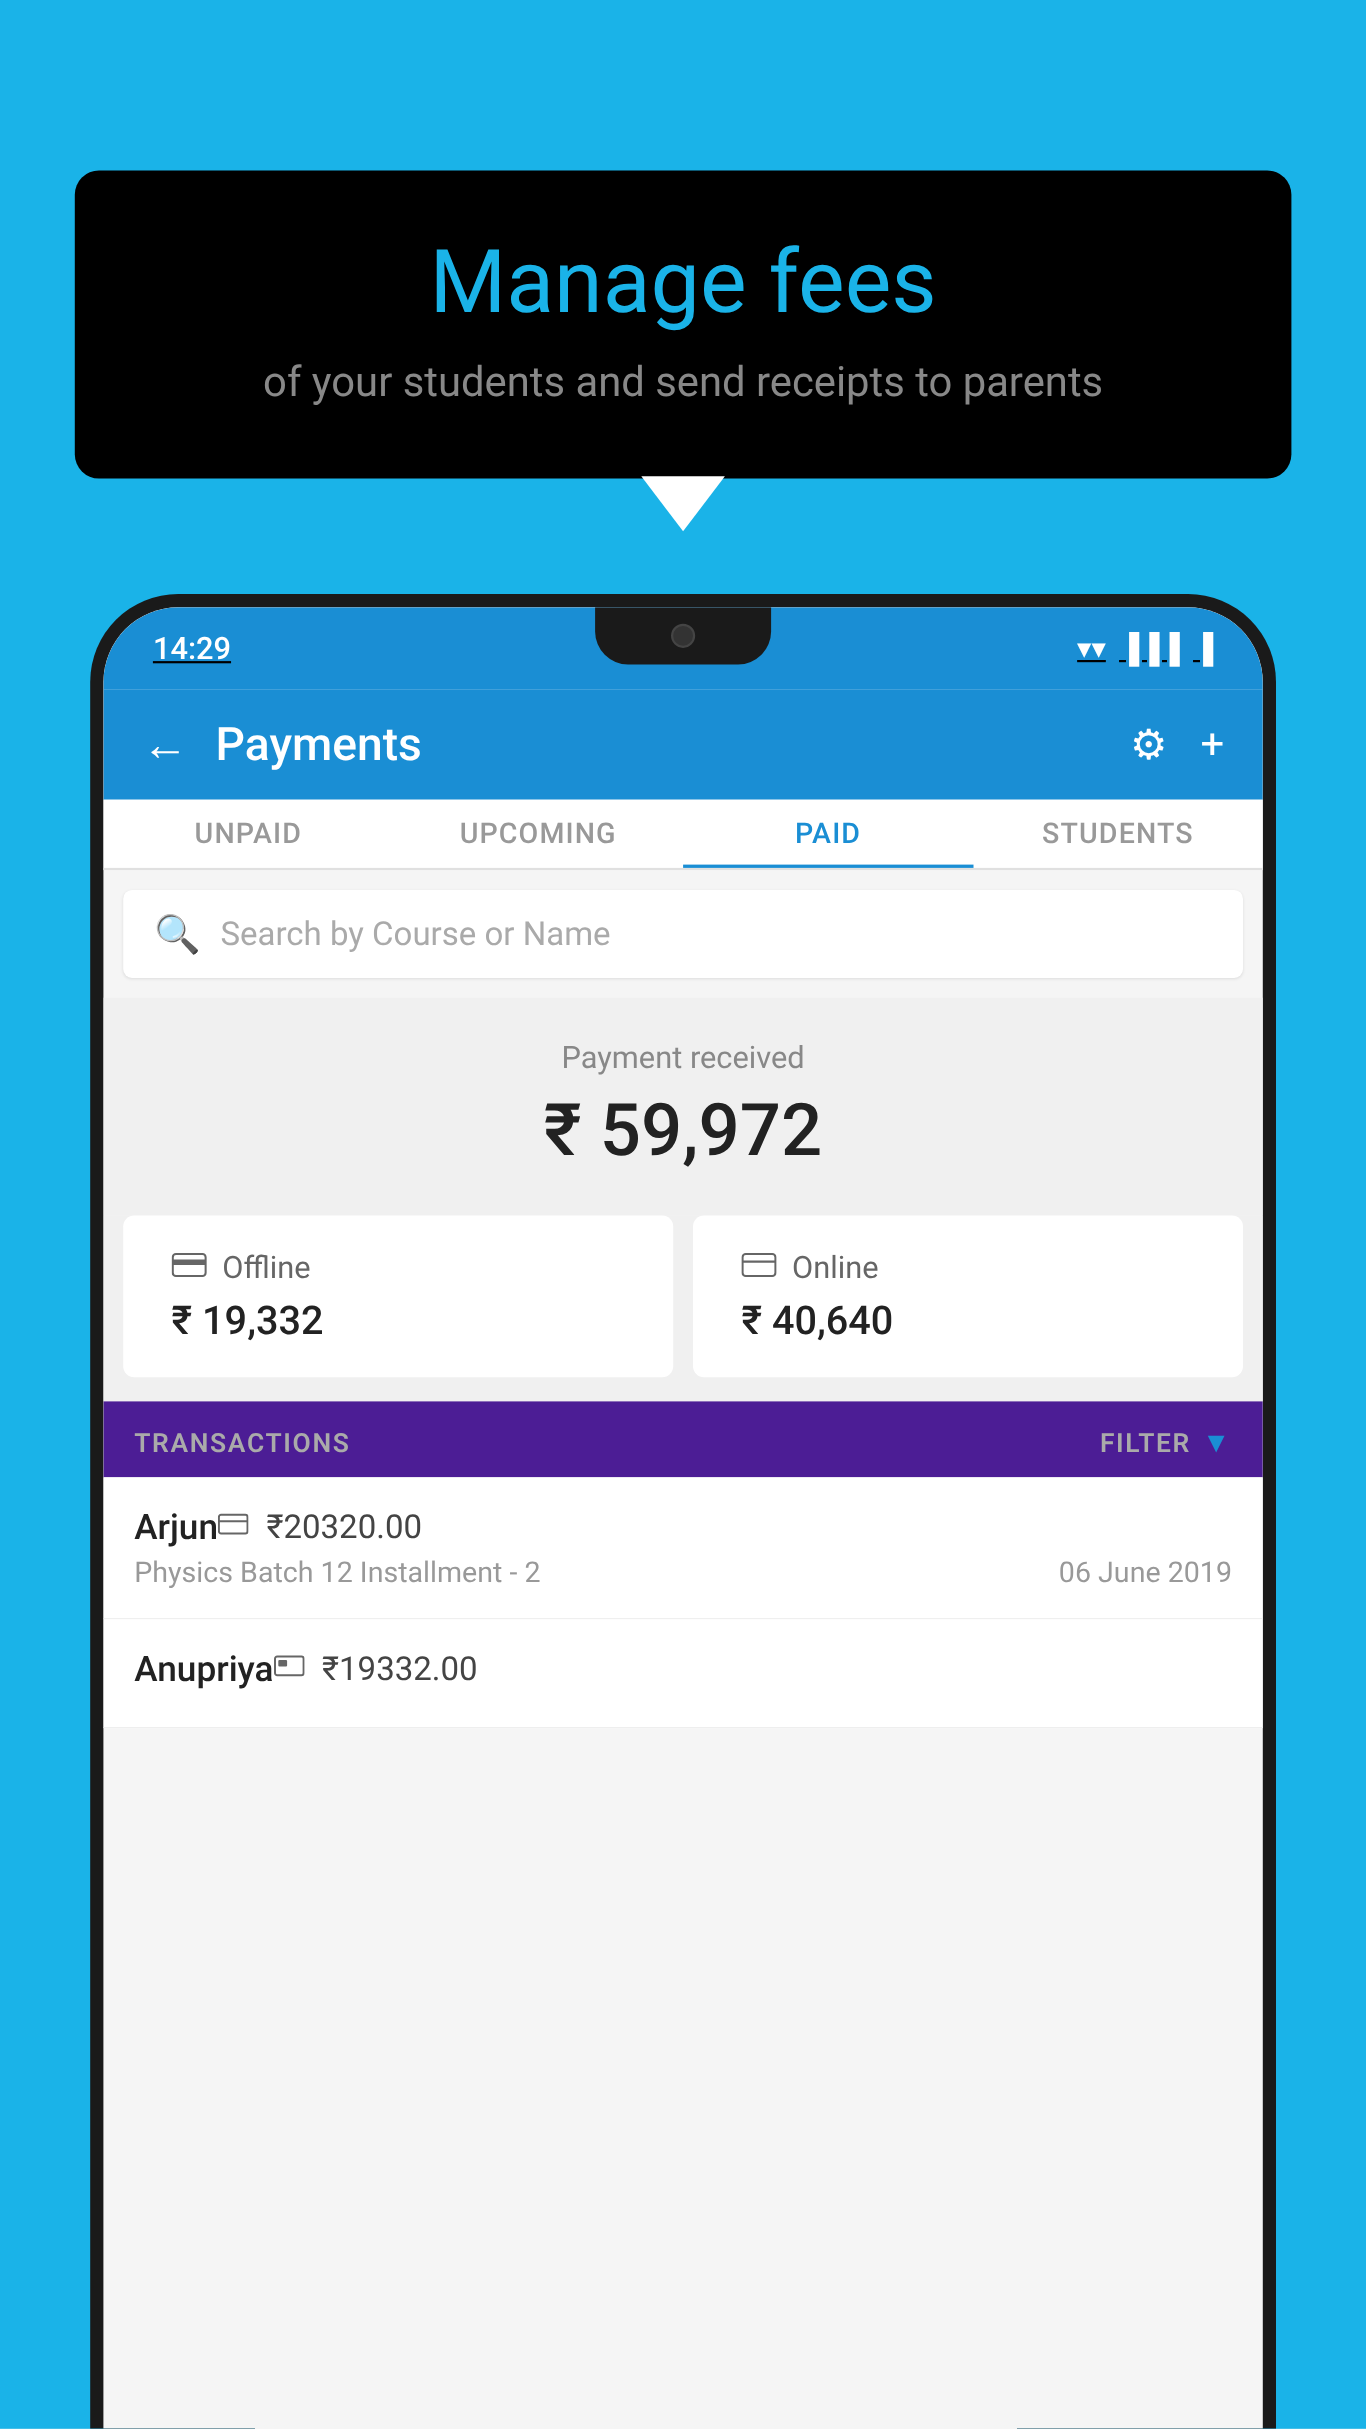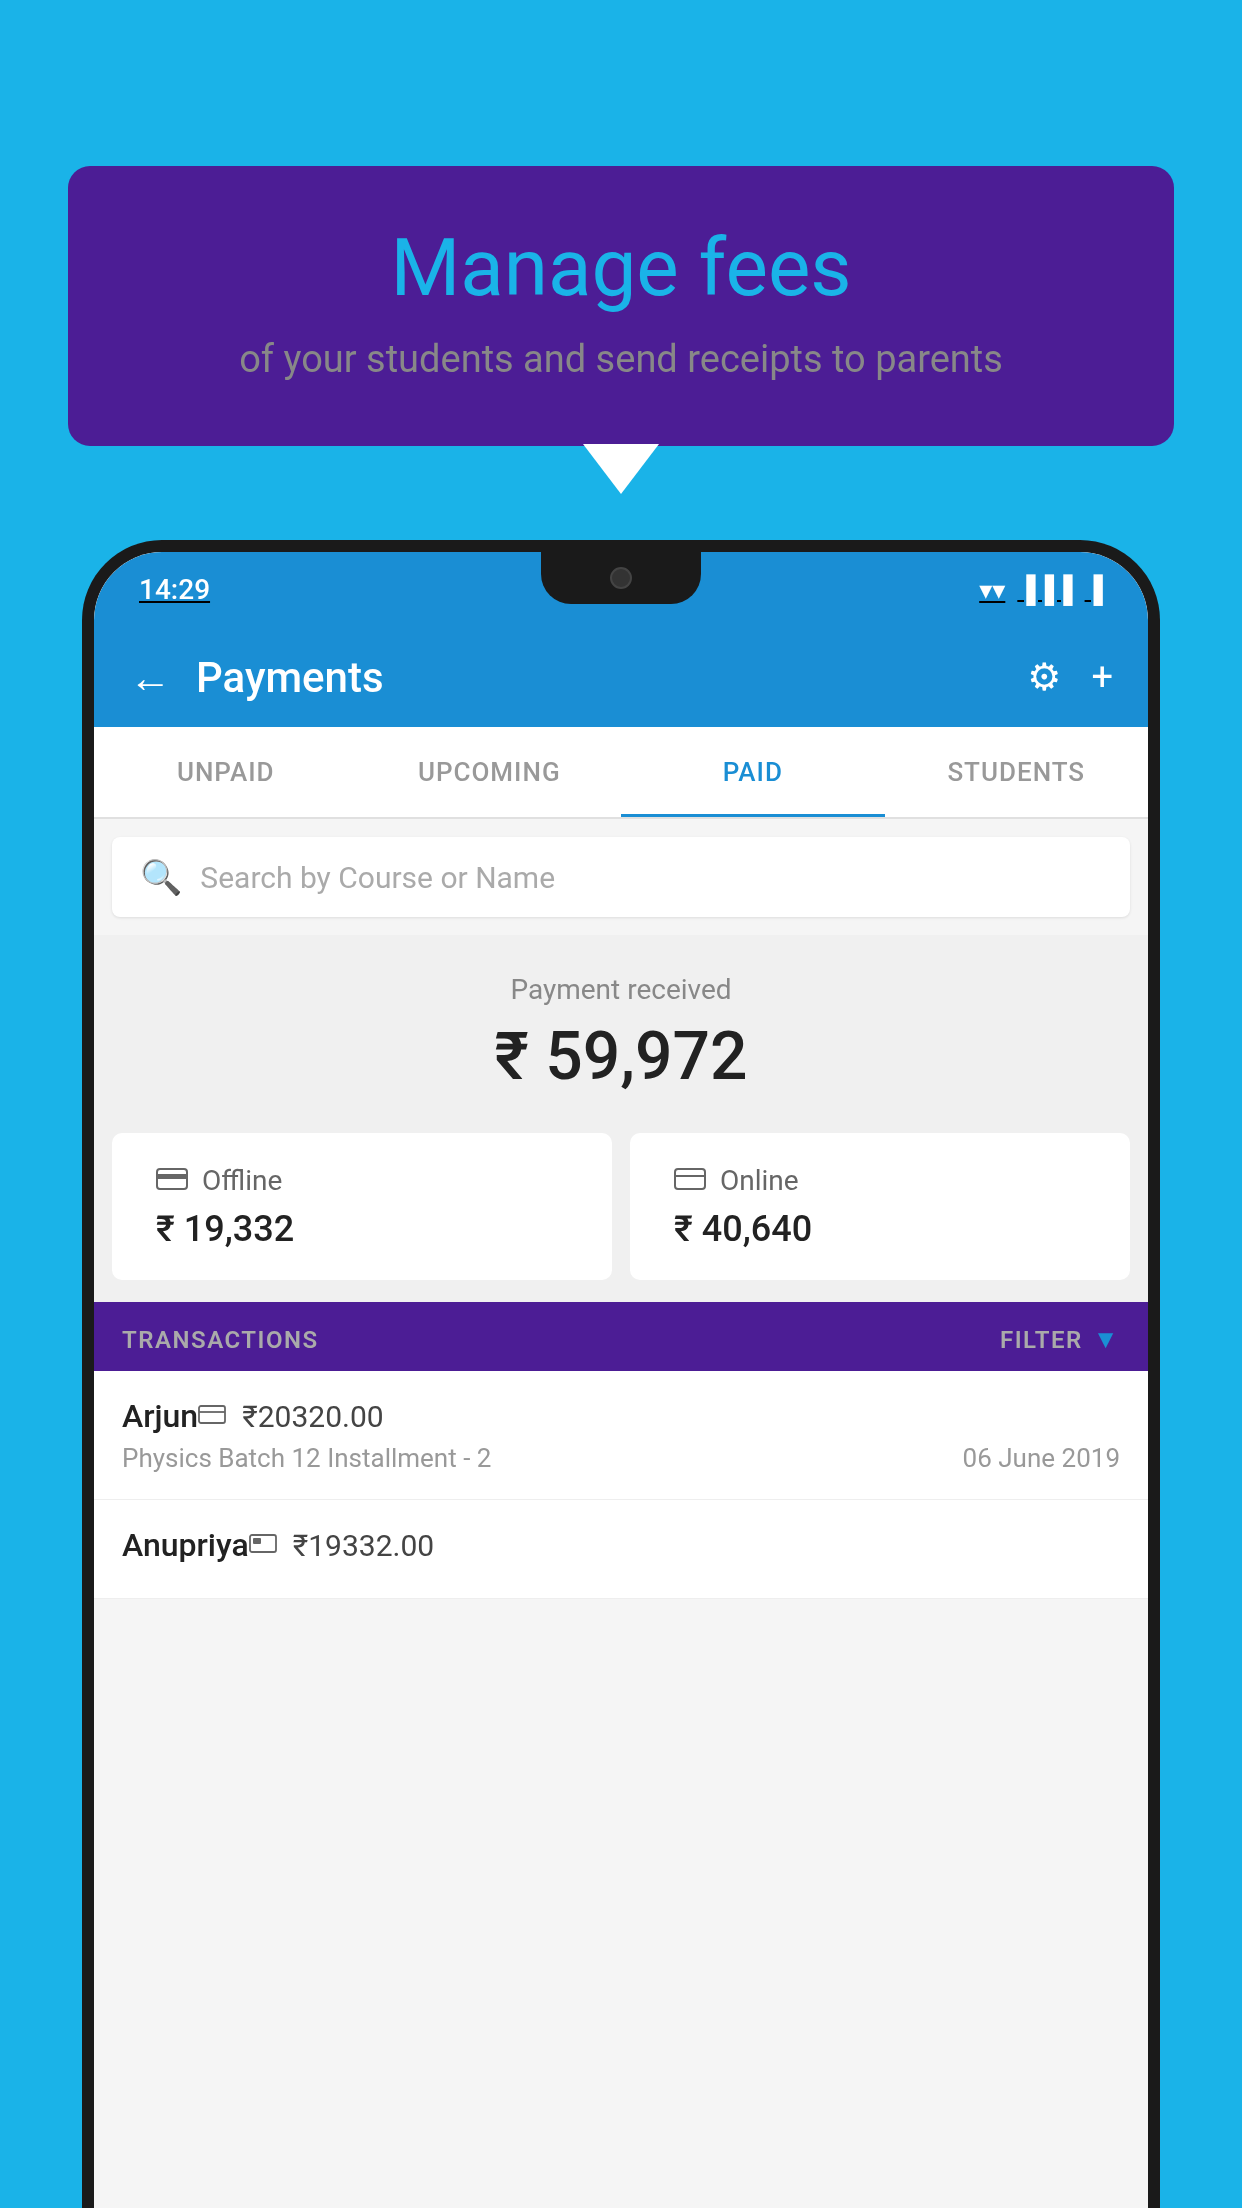--- a/index.html
+++ b/index.html
@@ -9,24 +9,24 @@
       height: 2208px;
       background-color: #1ab3e8;
       font-family: 'Roboto', Arial, sans-serif;
       overflow: hidden;
       position: relative;
     }
 
     
     .speech-bubble {
       position: absolute;
-      top: 166px;
+      top: 155px;
       left: 68px;
       right: 68px;
-      background: #4c1d95;
+      background: #000000;
       border-radius: 22px;
       padding: 55px 60px 65px;
       text-align: center;
     }
     .speech-bubble::after {
       content: '';
       position: absolute;
       bottom: -48px;
       left: 50%;
       transform: translateX(-50%);
@@ -150,21 +150,21 @@
 
     .gear-icon, .plus-icon {
       color: white;
       font-size: 38px;
       cursor: pointer;
     }
 
     
     .tabs-bar {
       background: white;
-      height: 92px;
+      height: 64px;
       display: flex;
       align-items: stretch;
       border-bottom: 2px solid #e0e0e0;
     }
 
     .tab {
       flex: 1;
       display: flex;
       align-items: center;
       justify-content: center;

